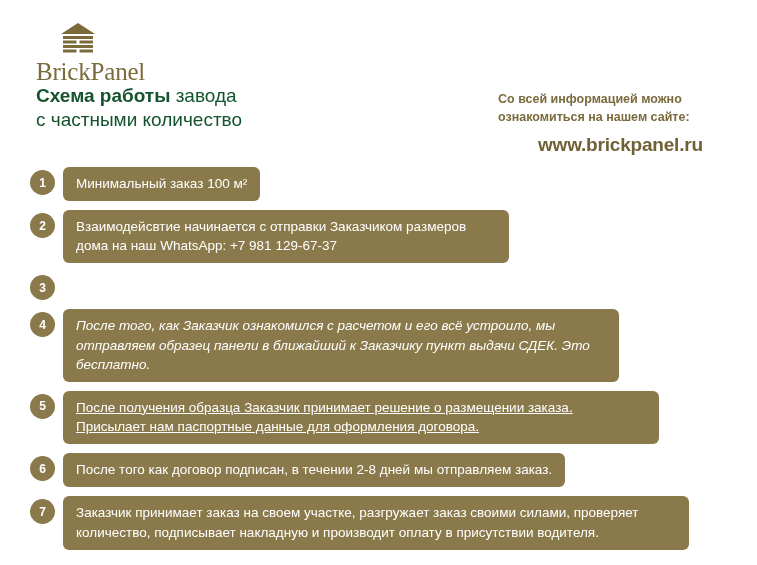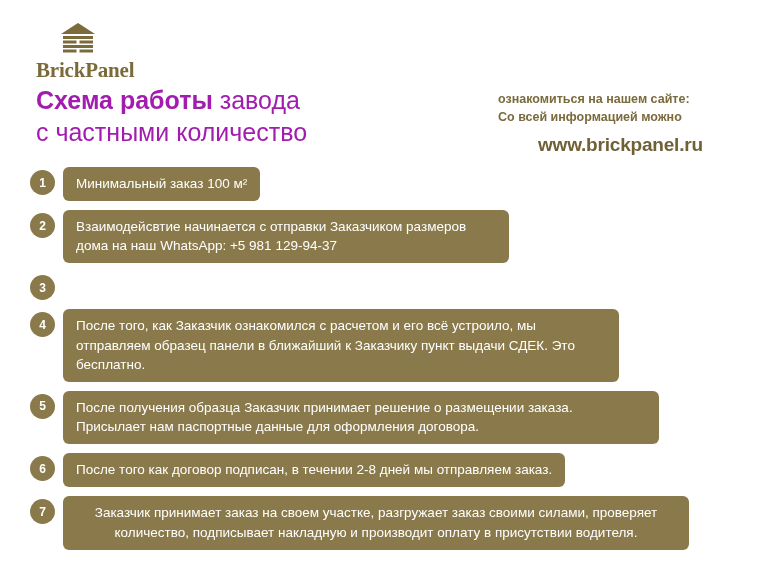--- a/index.html
+++ b/index.html
@@ -30,36 +30,36 @@
   }
   .logo-mark {
     width: 40px;
     height: 34px;
     margin-left: 22px;
     position: relative;
   }
   .logo-mark svg { display: block; }
   .logo-text {
     margin-top: 2px;
-    font-size: 21px;
-    font-weight: bold;
+    font-size: 25px;
+    font-weight: normal;
     color: #7b6a3a;
     letter-spacing: -0.2px;
     font-family: "Liberation Serif", serif;
   }
 
   
   .heading {
     position: absolute;
     left: 36px;
     top: 84px;
     width: 420px;
-    font-size: 25px;
+    font-size: 19px;
     line-height: 1.28;
-    color: #a21caf;
+    color: #14532d;
     font-weight: bold;
     font-family: "Liberation Sans", sans-serif;
   }
   .heading .h-normal {
     font-weight: normal;
   }
 
   
   .right-info {
     position: absolute;
@@ -115,24 +115,24 @@
     border-radius: 6px;
     color: #ffffff;
     padding: 7px 13px 8px 13px;
     font-size: 13.5px;
     line-height: 1.42;
     max-width: 624px;
   }
   .step-body.wide-1 { max-width: 225px; }
   .step-body.wide-2 { max-width: 420px; }
   .step-body.wide-3 { max-width: 600px; }
-  .step-body.wide-4 { max-width: 530px; }
-  .step-body.wide-5 { max-width: 570px; }
+  .step-body.wide-4 { max-width: 530px; font-style: italic; }
+  .step-body.wide-5 { max-width: 570px; text-decoration: underline; }
   .step-body.wide-6 { max-width: 598px; }
-  .step-body.wide-7 { max-width: 600px; text-align: center; }
+  .step-body.wide-7 { max-width: 600px; }
 </style>
 </head>
 <body>
 
 <div class="page">
 
   <div class="logo">
     <div class="logo-mark">
       <svg width="40" height="34" viewBox="0 0 40 34" xmlns="http://www.w3.org/2000/svg">
         <g fill="#7b6a3a">
@@ -148,35 +148,35 @@
     </div>
     <div class="logo-text">BrickPanel</div>
   </div>
 
   <div class="heading">
     <span>Схема работы</span><span class="h-normal"> завода</span><br>
     <span class="h-normal">с частными количество</span>
   </div>
 
   <div class="right-info">
+    <div class="ri-line">Со всей информацией можно</div>
     <div class="ri-line">ознакомиться на нашем сайте:</div>
-    <div class="ri-line">Со всей информацией можно</div>
     <div class="ri-url">www.brickpanel.ru</div>
   </div>
 
   <div class="steps">
 
     <div class="step">
       <div class="step-num">1</div>
       <div class="step-body wide-1">Минимальный заказ 100 м²</div>
     </div>
 
     <div class="step">
       <div class="step-num">2</div>
-      <div class="step-body wide-2">Взаимодейсвтие начинается с отправки Заказчиком размеров  дома на наш WhatsApp: +5 981 129-94-37</div>
+      <div class="step-body wide-2">Взаимодейсвтие начинается с отправки Заказчиком размеров  дома на наш WhatsApp: +7 981 129-67-37</div>
     </div>
 
     <div class="step">
       <div class="step-num">3</div>
     </div>
 
     <div class="step">
       <div class="step-num">4</div>
       <div class="step-body wide-4">После того, как Заказчик ознакомился с расчетом и его всё устроило, мы отправляем образец панели в ближайший к Заказчику пункт выдачи СДЕК. Это бесплатно.</div>
     </div>

